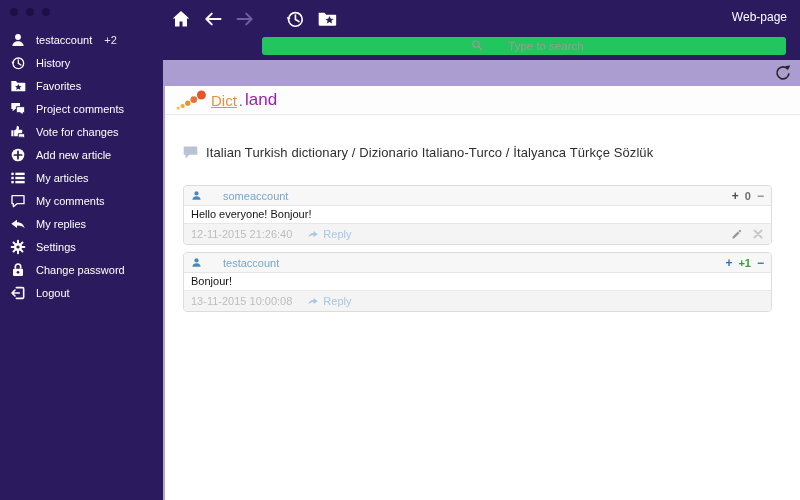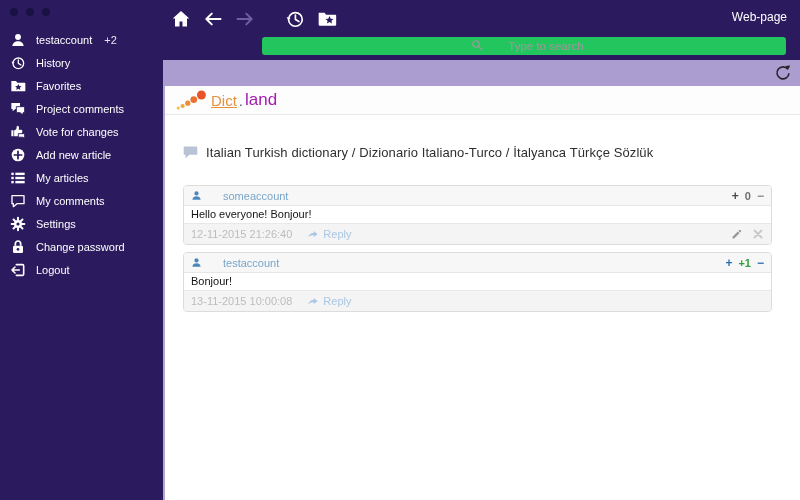--- a/index.html
+++ b/index.html
@@ -160,20 +160,28 @@
 
       <div class="side-item">
         <span class="sicon">
           <svg viewBox="0 0 24 24" fill="none" stroke="#fff" stroke-width="2">
               <path d="M3 4h18v12H10.5L5 20.5V16H3z" stroke-linejoin="round"></path>
             </svg>
         </span>
         <span class="slabel">My comments</span>
       </div>
 
+      <div class="side-item">
+        <span class="sicon">
+          <svg viewBox="0 0 24 24" fill="#fff">
+              <path d="M10.5 5.5v4c6.5 0 10 3.5 11.5 9-2.5-3.2-5.5-4.4-11.5-4.4v4L2 11.5z"></path>
+            </svg>
+        </span>
+        <span class="slabel">My replies</span>
+      </div>
 
       <div class="side-item">
         <span class="sicon">
           <svg viewBox="0 0 24 24">
               <g stroke="#fff" stroke-width="3" stroke-linecap="round">
                 <path d="M12 2.5v4M12 17.5v4M2.5 12h4M17.5 12h4M5.3 5.3l2.8 2.8M15.9 15.9l2.8 2.8M18.7 5.3l-2.8 2.8M8.1 15.9l-2.8 2.8"></path>
               </g>
               <circle cx="12" cy="12" r="6" fill="#fff"></circle>
               <circle cx="12" cy="12" r="2.4" fill="#2b1b5e"></circle>
             </svg>

